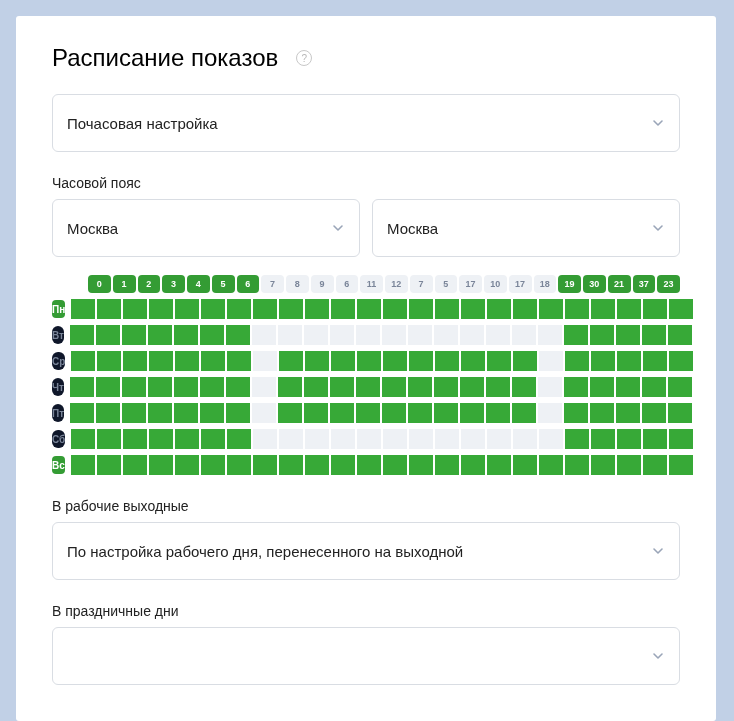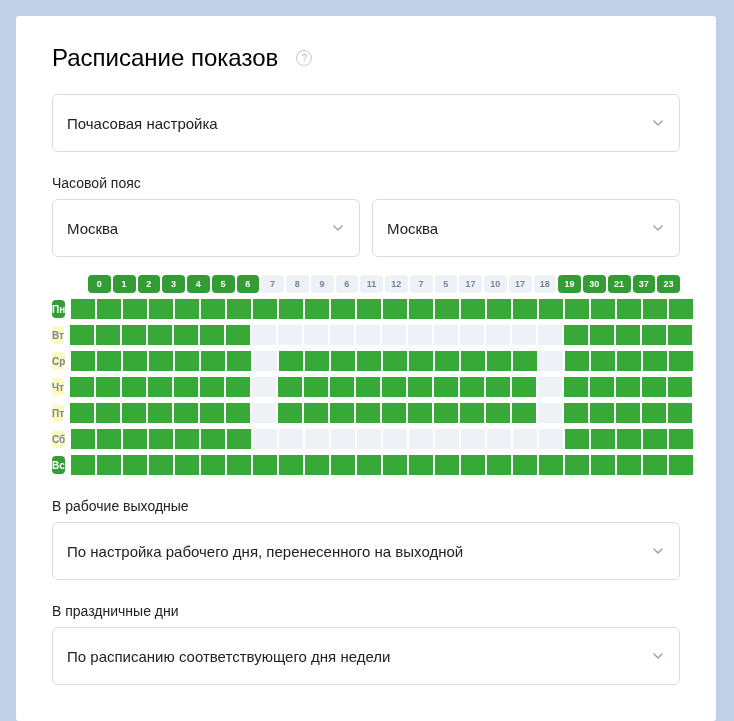--- a/index.html
+++ b/index.html
@@ -95,21 +95,21 @@
     width: 30px;
     height: 18px;
     border-radius: 4px;
     font-size: 10px;
     font-weight: bold;
     display:flex; align-items:center; justify-content:center;
     margin-right: 6px;
     cursor:pointer;
   }
   .day-on { background:#349c34; color:#fff; }
-  .day-off { background:#fef9c3; color:#7a8599; }
+  .day-off { background:#0f172a; color:#7a8599;border-radius:6px; }
   .cells { display:flex; gap:2px; }
   .cell {
     width: 24px;
     height: 20px;
     cursor: pointer;
   }
   .cell-on { background:#37a937; }
   .cell-off { background:#eef1f5; }
 </style>
 </head>
@@ -390,21 +390,20 @@
     <span>По настройка рабочего дня, перенесенного на выходной</span>
     <span class="chevron">
       <svg width="14" height="14" viewBox="0 0 14 14">
           <path d="M3 5l4 4 4-4" stroke="#9aa5b8" stroke-width="1.6" fill="none" stroke-linecap="round" stroke-linejoin="round"></path>
         </svg>
     </span>
   </div>
 
   <div class="field-label">В праздничные дни</div>
   <div class="select select-full">
-    <span>По расписанию соответствующего дня недели</span>
     <span class="chevron">
       <svg width="14" height="14" viewBox="0 0 14 14">
           <path d="M3 5l4 4 4-4" stroke="#9aa5b8" stroke-width="1.6" fill="none" stroke-linecap="round" stroke-linejoin="round"></path>
         </svg>
     </span>
   </div>
 
 </div>
 
 </body></html>

